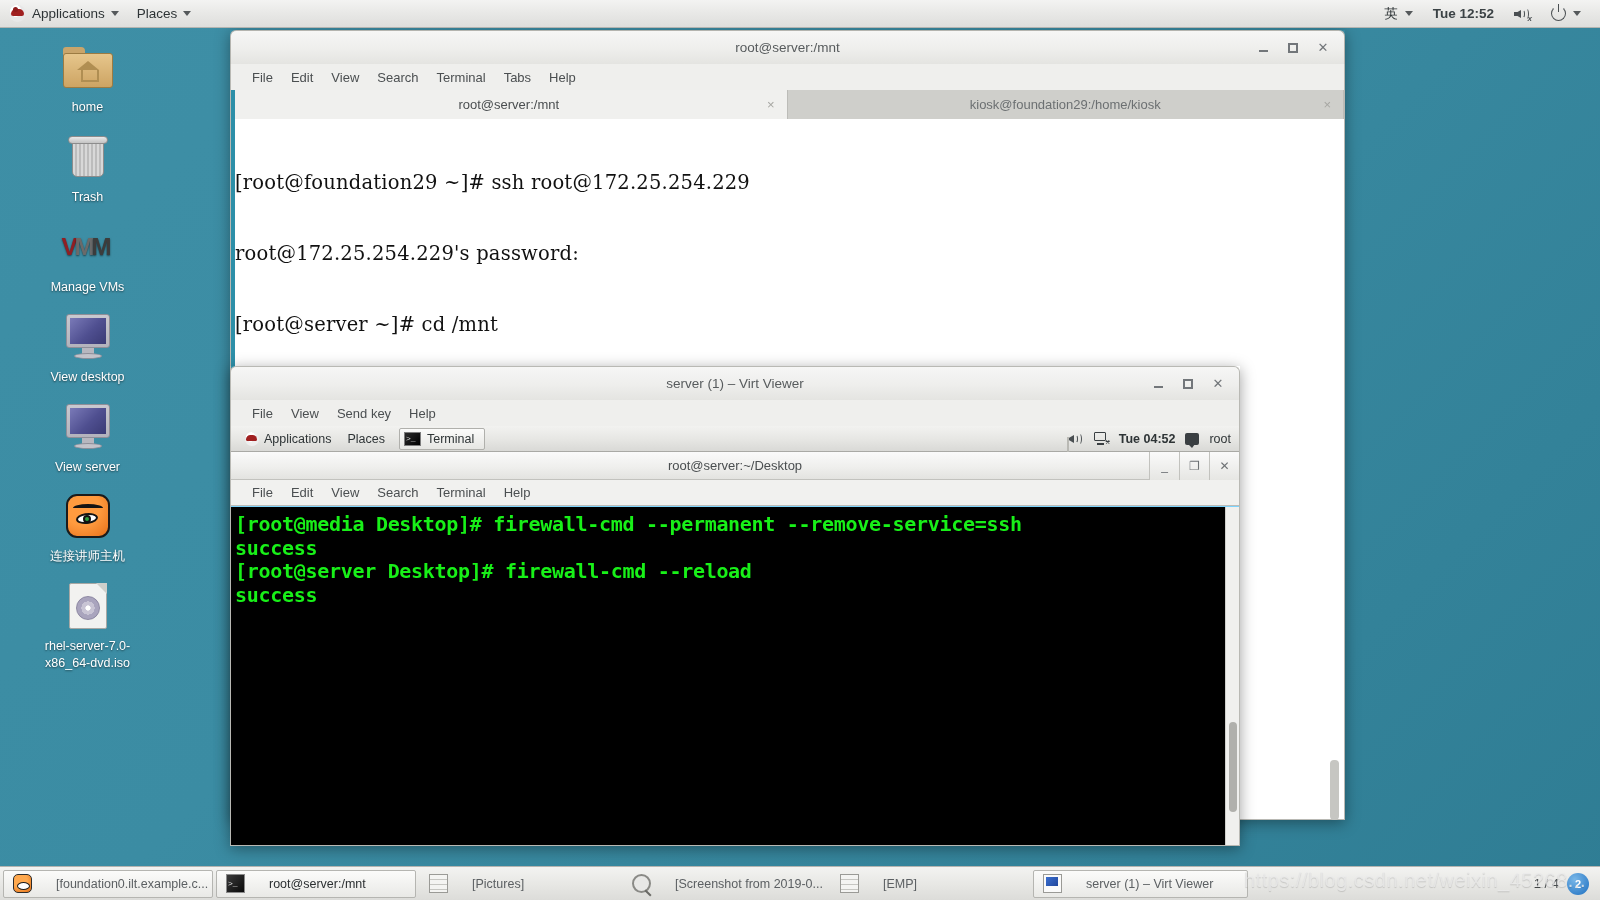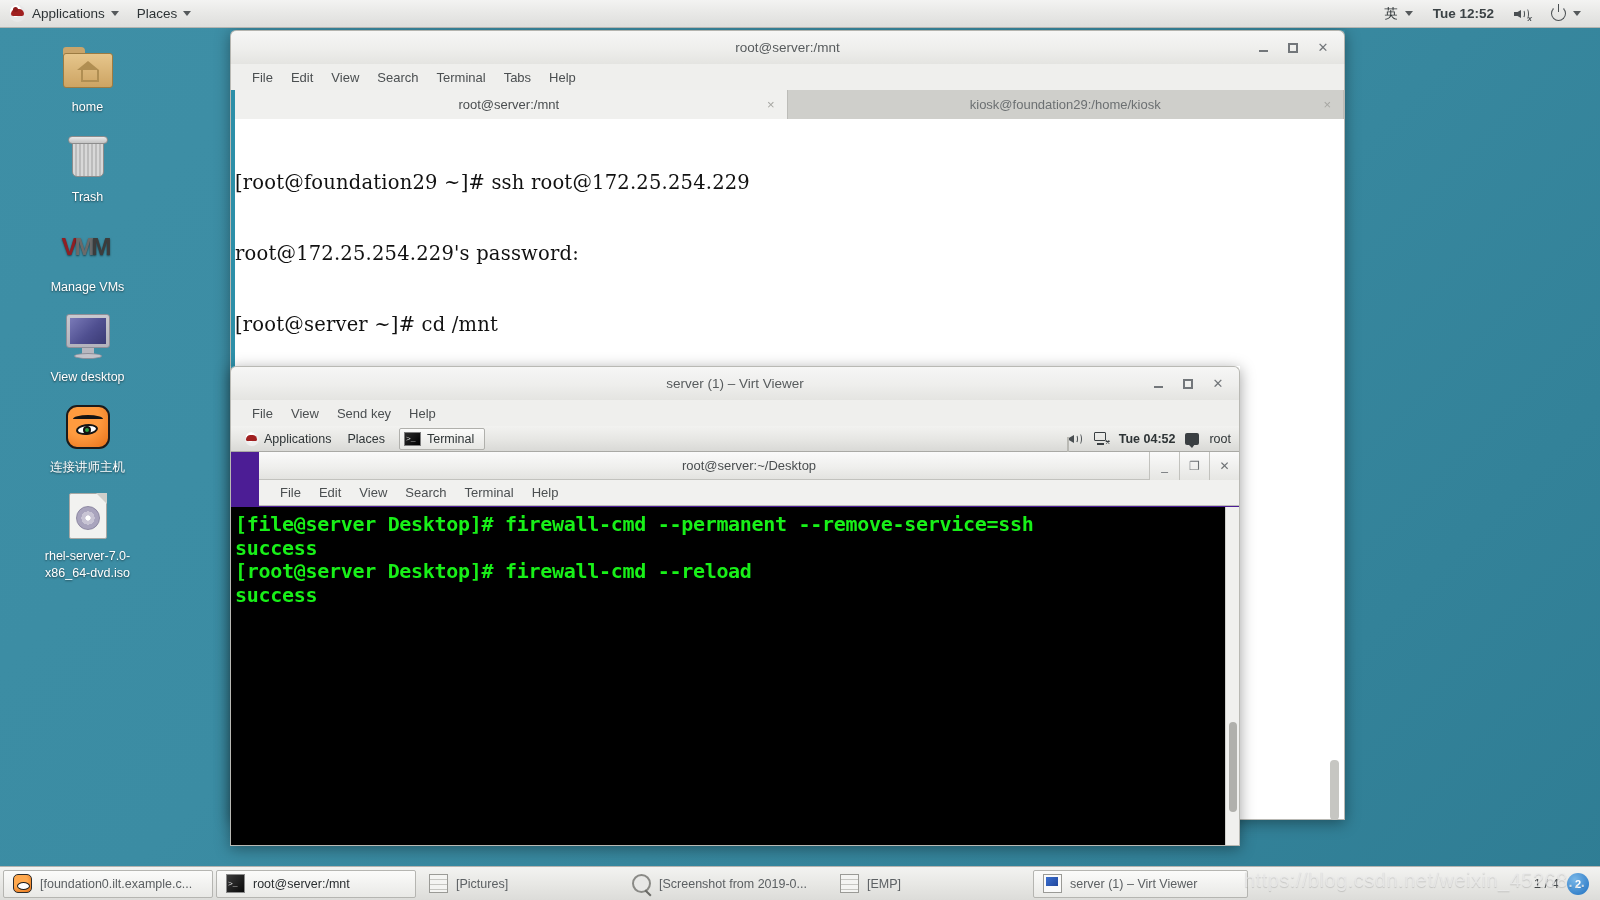--- a/index.html
+++ b/index.html
@@ -273,22 +273,21 @@
     position: relative; color: #fff; font-size: 8px; text-align: center; line-height: 12px;
   }
   .user-ic::after {
     content: ""; position: absolute; left: 3px; bottom: -3px; width: 0; height: 0;
     border-left: 4px solid transparent; border-right: 3px solid transparent; border-top: 4px solid #3a3f42;
   }
 
   
   #guest-term {
     position: absolute; left: 0; top: 26px; right: 0; bottom: 0;
-    background: #4c1d95;
-    padding-left: 28px;
+    background: #7dd3fc;
   }
   #guest-term .gt-title {
     height: 28px; background: linear-gradient(to bottom, #fafafa 0%, #efefed 55%, #e3e3e0 100%);
     border-bottom: 1px solid #c2c2be; position: relative; display: flex; align-items: center;
   }
   #guest-term .gt-title .ttl {
     position: absolute; left: 0; right: 0; text-align: center; font-size: 13px; color: #4a4e50;
   }
   .gt-wbtns { margin-left: auto; display: flex; align-items: stretch; height: 28px; z-index: 2; }
   .gt-wbtn {
@@ -322,21 +321,21 @@
   }
 
   
   #taskbar {
     position: absolute; left: 0; bottom: 0; width: 1600px; height: 34px;
     background: linear-gradient(to bottom, #f3f3f1 0%, #e8e8e5 50%, #dcdcd9 100%);
     border-top: 1px solid #b4b4b0; display: flex; align-items: center;
     padding: 0 3px; gap: 3px; z-index: 50;
   }
   .tb-item {
-    height: 28px; display: flex; align-items: center; gap: 8px; padding: 0 9px;
+    height: 28px; display: flex; align-items: center; gap: 24px; padding: 0 9px;
     font-size: 12.5px; color: #5c6063; border-radius: 2px;
     border: 1px solid transparent; min-width: 0; overflow: hidden; white-space: nowrap;
   }
   .tb-item.raised {
     background: linear-gradient(to bottom, #fbfbfa, #e9e9e6);
     border: 1px solid #b5b5b1;
   }
   .tb-item.active { color: #2b2f31; font-weight: normal; }
   .tb-ic { width: 19px; height: 19px; flex: 0 0 19px; }
   .tb-ic.term {
@@ -477,20 +476,32 @@
           <span class="scr">
             <i></i>
           </span>
           <i class="neck"></i>
           <i class="base"></i>
         </span>
     </span>
     <span class="label">View desktop</span>
   </div>
 
+  <div class="dicon">
+    <span class="glyph">
+      <span class="ic-monitor">
+          <span class="scr">
+            <i></i>
+          </span>
+          <i class="neck"></i>
+          <i class="base"></i>
+        </span>
+    </span>
+    <span class="label">View server</span>
+  </div>
 
   <div class="dicon">
     <span class="glyph">
       <span class="ic-gimp">
           <i class="brow"></i>
           <i class="eye"></i>
           <i class="pup"></i>
         </span>
     </span>
     <span class="label">连接讲师主机</span>
@@ -622,21 +633,21 @@
       <div class="gt-menu">
         <span>File</span>
         <span>Edit</span>
         <span>View</span>
         <span>Search</span>
         <span>Terminal</span>
         <span>Help</span>
       </div>
 
       <div id="guest-screen">
-        <div class="gline">[file@server Desktop]# firewall-cmd --permanent --remove-service=ssh</div>
+        <div class="gline">[root@media Desktop]# firewall-cmd --permanent --remove-service=ssh</div>
         <div class="gline">success</div>
         <div class="gline">[root@server Desktop]# firewall-cmd --reload</div>
         <div class="gline">success</div>
 
         <div class="vscroll">
           <div class="thumb" style="top: 215px; height: 90px;"></div>
         </div>
       </div>
     </div>
 

